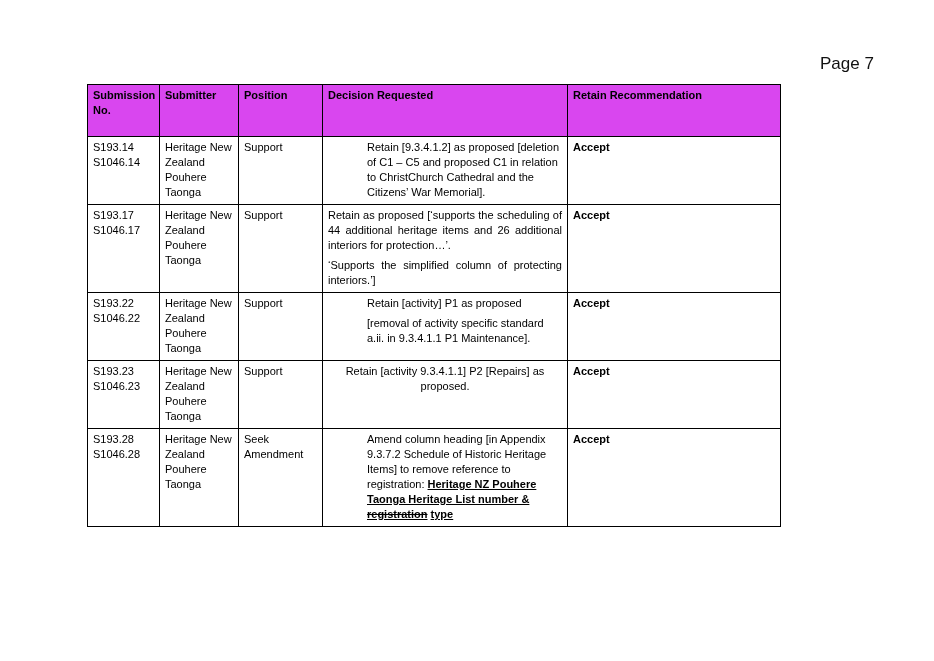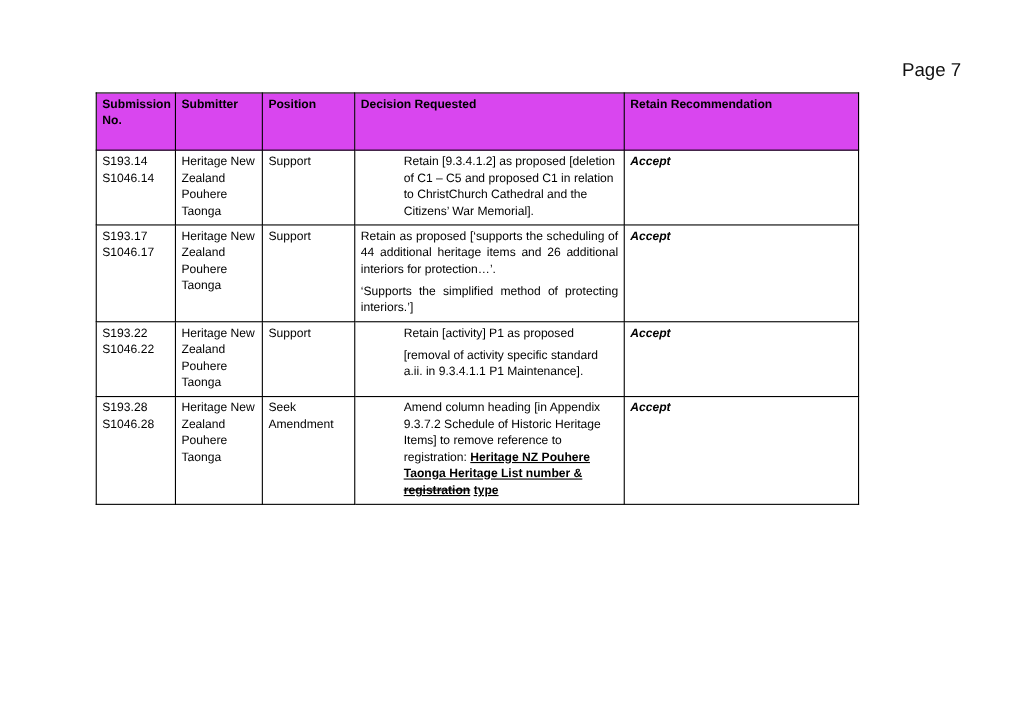--- a/index.html
+++ b/index.html
@@ -40,21 +40,21 @@
   }
   table.submissions thead th {
     background: #d946ef;
     font-weight: bold;
     text-align: left;
     height: 52px;
   }
   table.submissions thead th.center { text-align: left; }
   td.cell-subno { text-align: left; }
   td.cell-position { text-align: left; }
-  td.cell-panel { font-weight: bold; font-style: italic; }
+  td.cell-panel { font-weight: bold; }
   td.cell-decision p { margin: 0 0 5px 0; }
   td.cell-decision p:last-child { margin-bottom: 0; }
   td.cell-decision.align-left { text-align: left; padding-left: 44px; }
   td.cell-decision.align-justify { text-align: justify; }
   td.cell-decision.align-center { text-align: center; }
   .run-bold { font-weight: bold; }
   .run-underline { text-decoration: underline; }
   .run-strike { text-decoration: line-through; }
   .run-underline.run-strike { text-decoration: underline line-through; }
   tr.row-1 { height: 65px; }
@@ -100,34 +100,46 @@
       </tr>
       <tr class="row-2">
         <td class="cell-subno">
           <div>S193.17</div>
           <div>S1046.17</div>
         </td>
         <td class="cell-submitter">Heritage New Zealand Pouhere Taonga</td>
         <td class="cell-position">Support</td>
         <td class="cell-decision align-justify">
           <p><span>Retain as proposed [‘supports the scheduling of 44 additional heritage items and 26 additional interiors for protection…’.</span></p>
-          <p><span>‘Supports the simplified method of protecting interiors.’]</span></p>
+          <p><span>‘Supports the simplified column of protecting interiors.’]</span></p>
         </td>
         <td class="cell-panel">Accept</td>
       </tr>
       <tr class="row-3">
         <td class="cell-subno">
           <div>S193.22</div>
           <div>S1046.22</div>
         </td>
         <td class="cell-submitter">Heritage New Zealand Pouhere Taonga</td>
         <td class="cell-position">Support</td>
         <td class="cell-decision align-left">
           <p><span>Retain [activity] P1 as proposed</span></p>
           <p><span>[removal of activity specific standard a.ii. in 9.3.4.1.1 P1 Maintenance].</span></p>
+        </td>
+        <td class="cell-panel">Accept</td>
+      </tr>
+      <tr class="row-4">
+        <td class="cell-subno">
+          <div>S193.23</div>
+          <div>S1046.23</div>
+        </td>
+        <td class="cell-submitter">Heritage New Zealand Pouhere Taonga</td>
+        <td class="cell-position">Support</td>
+        <td class="cell-decision align-center">
+          <p><span>Retain [activity 9.3.4.1.1] P2 [Repairs] as proposed.</span></p>
         </td>
         <td class="cell-panel">Accept</td>
       </tr>
       <tr class="row-5">
         <td class="cell-subno">
           <div>S193.28</div>
           <div>S1046.28</div>
         </td>
         <td class="cell-submitter">Heritage New Zealand Pouhere Taonga</td>
         <td class="cell-position">Seek Amendment</td>

